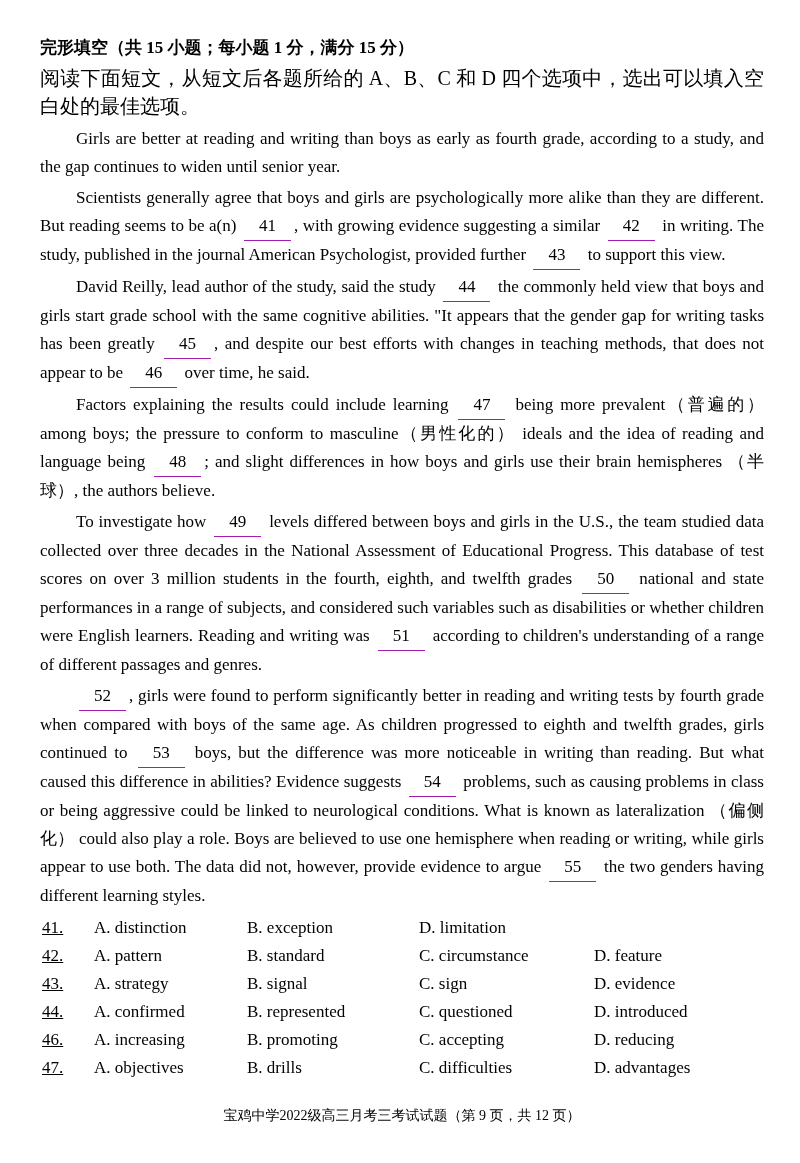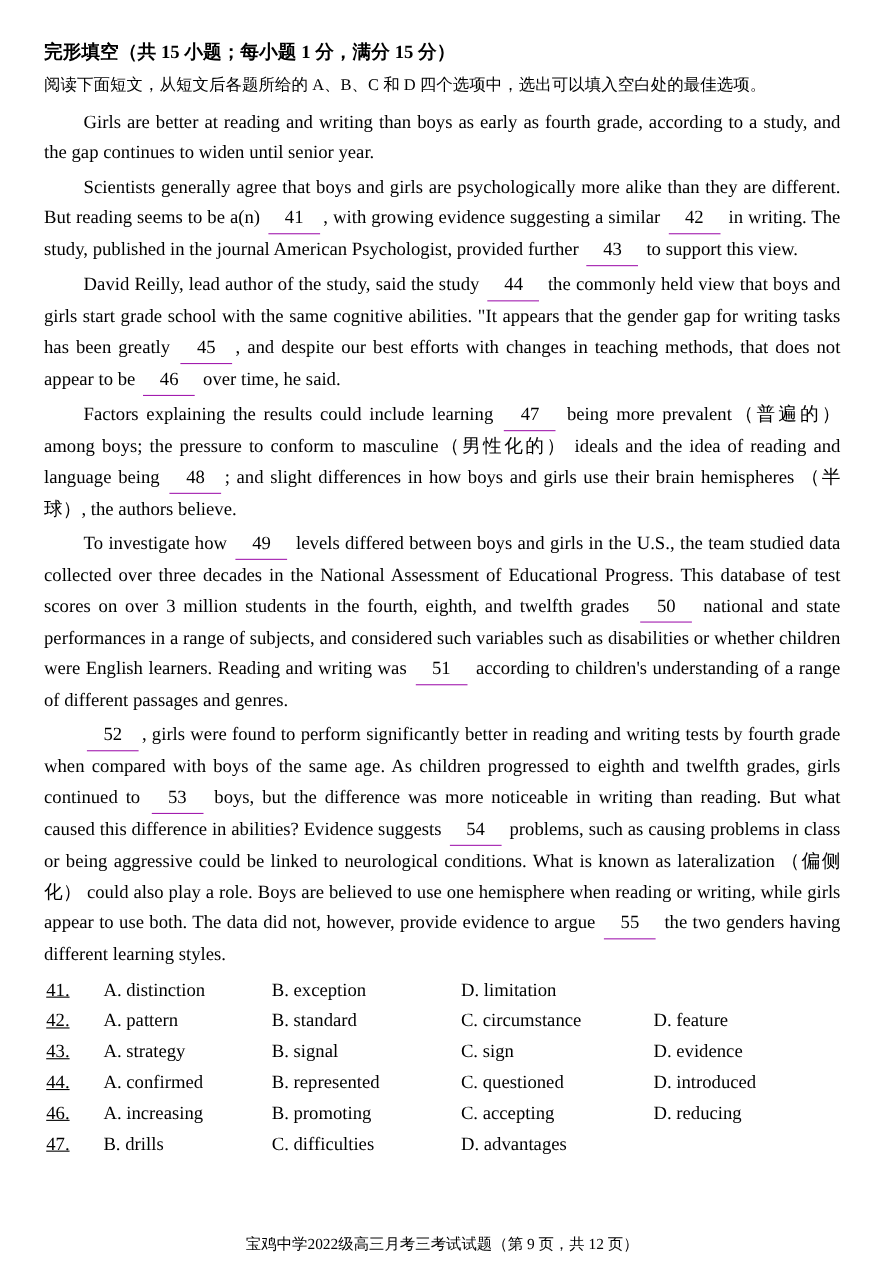--- a/index.html
+++ b/index.html
@@ -7,33 +7,33 @@
   body {
     width: 800px;
     height: 1163px;
     font-family: "Liberation Serif", serif;
     color: #000;
     overflow: hidden;
   }
   .page {
     width: 800px;
     height: 1163px;
-    padding: 34px 36px 0 40px;
+    padding: 34px 36px 16px 40px;
     background: #fff;
     display: flex;
     flex-direction: column;
   }
   .title {
     font-size: 17px;
     font-weight: bold;
     line-height: 28px;
     margin-bottom: 2px;
   }
   .instructions {
-    font-size: 15px;
+    font-size: 20px;
     line-height: 28px;
     text-align: justify;
   }
   .passage { margin-top: 2px; }
   .para {
     font-size: 17px;
     line-height: 28px;
     text-align: justify;
     text-indent: 36px;
     margin-top: 3px;
@@ -106,19 +106,20 @@
       </div>
       <div class="qrow">
         <div class="qnum">46.</div>
         <div class="qopt">A. increasing</div>
         <div class="qopt">B. promoting</div>
         <div class="qopt">C. accepting</div>
         <div class="qopt">D. reducing</div>
       </div>
       <div class="qrow">
         <div class="qnum">47.</div>
+        <div class="qopt">A. objectives</div>
         <div class="qopt">B. drills</div>
         <div class="qopt">C. difficulties</div>
         <div class="qopt">D. advantages</div>
       </div>
     </div>
   <div class="footer">宝鸡中学2022级高三月考三考试试题（第 9 页，共 12 页）</div>
 </div>
 
 </body></html>

